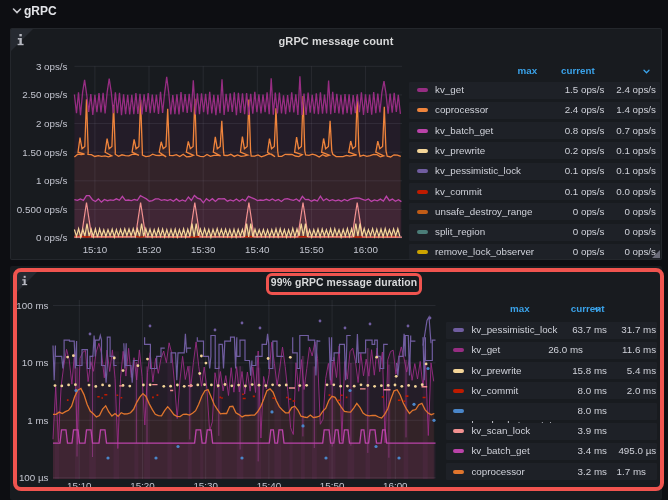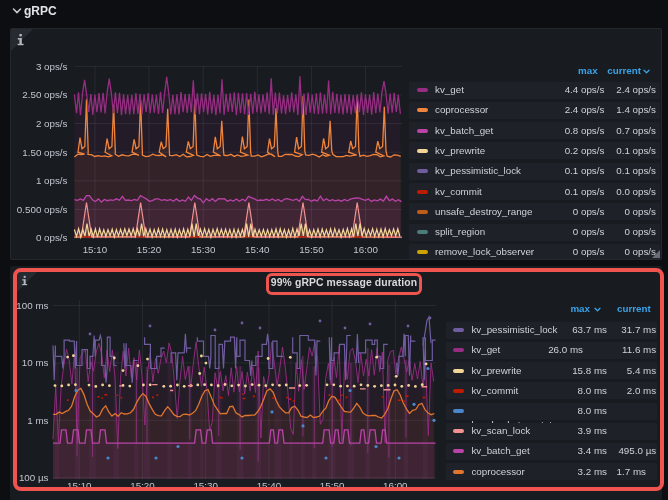--- a/index.html
+++ b/index.html
@@ -6,31 +6,32 @@
 .panel { position:absolute; background:#181b1f; border:1px solid rgba(204,204,220,0.07); border-radius:2px; overflow:hidden; }
 .ptitle { position:absolute; width:100%; text-align:center; font-size:11px; font-weight:bold;
   color:#d8d9da; letter-spacing:0.1px; }
 .corner { position:absolute; left:0; top:0; width:0; height:0;
   border-top:22px solid #262a31; border-right:22px solid transparent; }
 .corner-i { position:absolute; }
 .lrow { position:absolute; background:#1e2127; border-radius:1px; }
 .sw { position:absolute; width:11px; height:4px; border-radius:2px; }
 .lname { position:absolute; font-size:9.8px; color:#d0d2da; white-space:nowrap; }
 .lval { position:absolute; font-size:9.8px; color:#d0d2da; text-align:right; }
-.lhead { position:absolute; font-size:9.8px; font-weight:bold; color:#3aa2e9; text-align:right; }
+.lhead { position:absolute; font-size:9.8px; font-weight:bold; color:#3aa2e9; text-align:left; }
 .redbox { position:absolute; border:4px solid #f0544f; border-radius:8px; z-index:30; }
 </style></head>
 <body>
 
 <svg style="position:absolute;left:12px;top:7px" width="10" height="8">
     <path d="M1.5 2 L5 5.5 L8.5 2" stroke="#c7c8cd" stroke-width="1.6" fill="none" stroke-linecap="round"></path>
   </svg>
 <div style="position:absolute;left:24px;top:4px;color:#e3e4e8;font-size:12px;font-weight:bold;">gRPC</div>
 
 <div class="panel" style="left:10px;top:28px;width:652px;height:232px;">
+  <div class="ptitle" style="top:6px;">gRPC message count</div>
   <div class="corner"></div>
     <svg class="corner-i" style="left:4px;top:4px" width="12" height="14">
       <g fill="#b6b8c0">
         <rect x="4.4" y="1" width="2.4" height="2.4"></rect>
         <rect x="4.4" y="5" width="2.4" height="7"></rect>
         <rect x="2.8" y="5" width="1.8" height="1.6"></rect>
         <rect x="2.6" y="10.8" width="6" height="1.4"></rect>
       </g>
     </svg>
   <svg width="652" height="232" style="position:absolute;left:0;top:0">
@@ -73,21 +74,21 @@
 <text x="354.6" y="224" text-anchor="middle" font-family="Liberation Sans, sans-serif" font-size="9.8" fill="#c3c5cf">16:00</text>
 </svg>
   <div class="lhead" style="left:506.6px;width:80px;top:36px;">max</div>
   <div class="lhead" style="left:550px;width:80px;top:36px;">current</div>
   <svg style="position:absolute;left:632px;top:40px" width="7" height="6">
       <path d="M1 1.2 L3.5 3.8 L6 1.2" stroke="#3aa2e9" stroke-width="1.3" fill="none" stroke-linecap="round"></path>
     </svg>
   <div class="lrow" style="left:398px;top:52.5px;width:251px;height:17px"></div>
 <div class="sw" style="left:406px;top:59.0px;background:#962D82"></div>
 <div class="lname" style="left:424px;top:55.0px">kv_get</div>
-<div class="lval" style="left:503.4px;width:90px;top:55.0px">4.4 ops/s</div>
+<div class="lval" style="left:503.4px;width:90px;top:55.0px">1.5 ops/s</div>
 <div class="lval" style="left:555px;width:90px;top:55.0px">2.4 ops/s</div>
 <div class="lrow" style="left:398px;top:72.8px;width:251px;height:17px"></div>
 <div class="sw" style="left:406px;top:79.3px;background:#EF843C"></div>
 <div class="lname" style="left:424px;top:75.3px">coprocessor</div>
 <div class="lval" style="left:503.4px;width:90px;top:75.3px">2.4 ops/s</div>
 <div class="lval" style="left:555px;width:90px;top:75.3px">1.4 ops/s</div>
 <div class="lrow" style="left:398px;top:93.1px;width:251px;height:17px"></div>
 <div class="sw" style="left:406px;top:99.6px;background:#BA43A9"></div>
 <div class="lname" style="left:424px;top:95.6px">kv_batch_get</div>
 <div class="lval" style="left:503.4px;width:90px;top:95.6px">0.8 ops/s</div>

